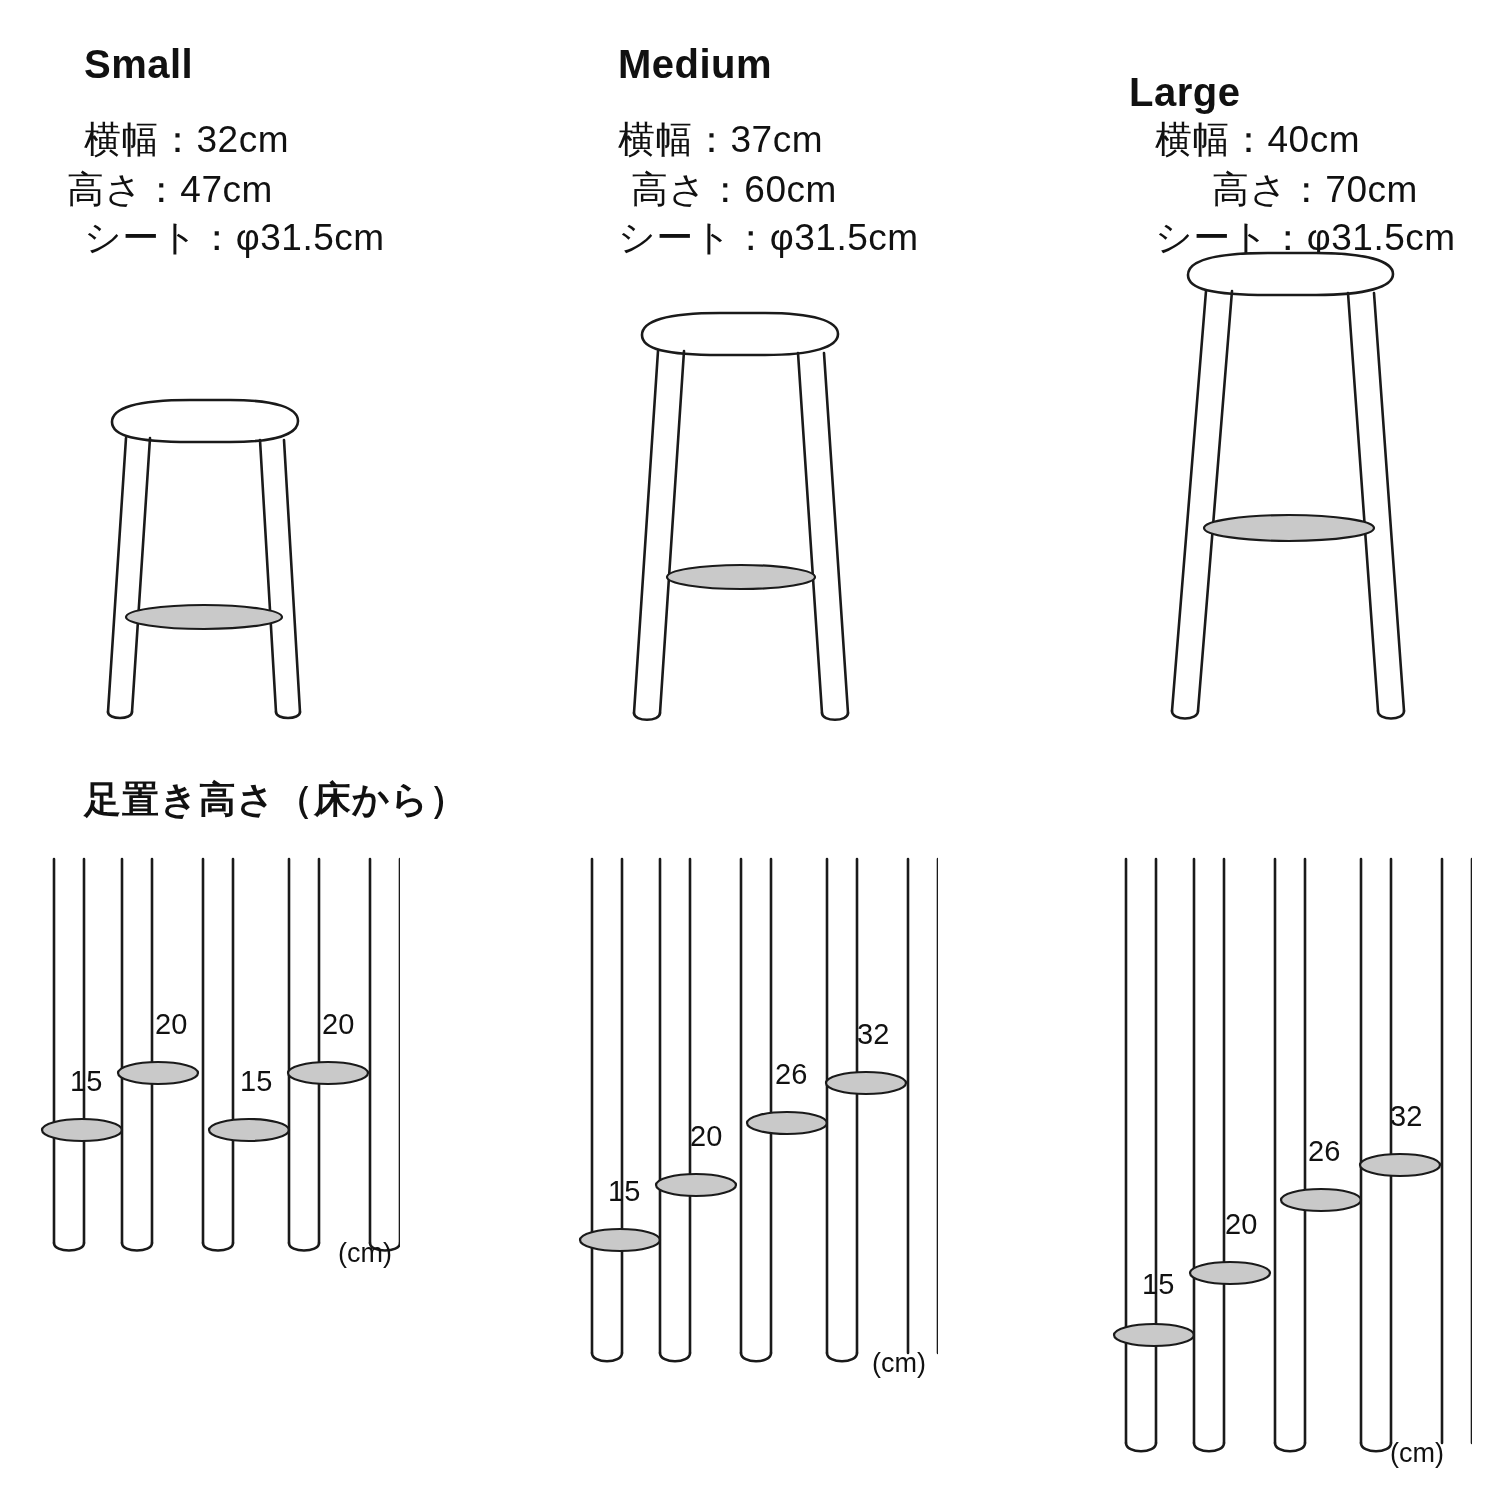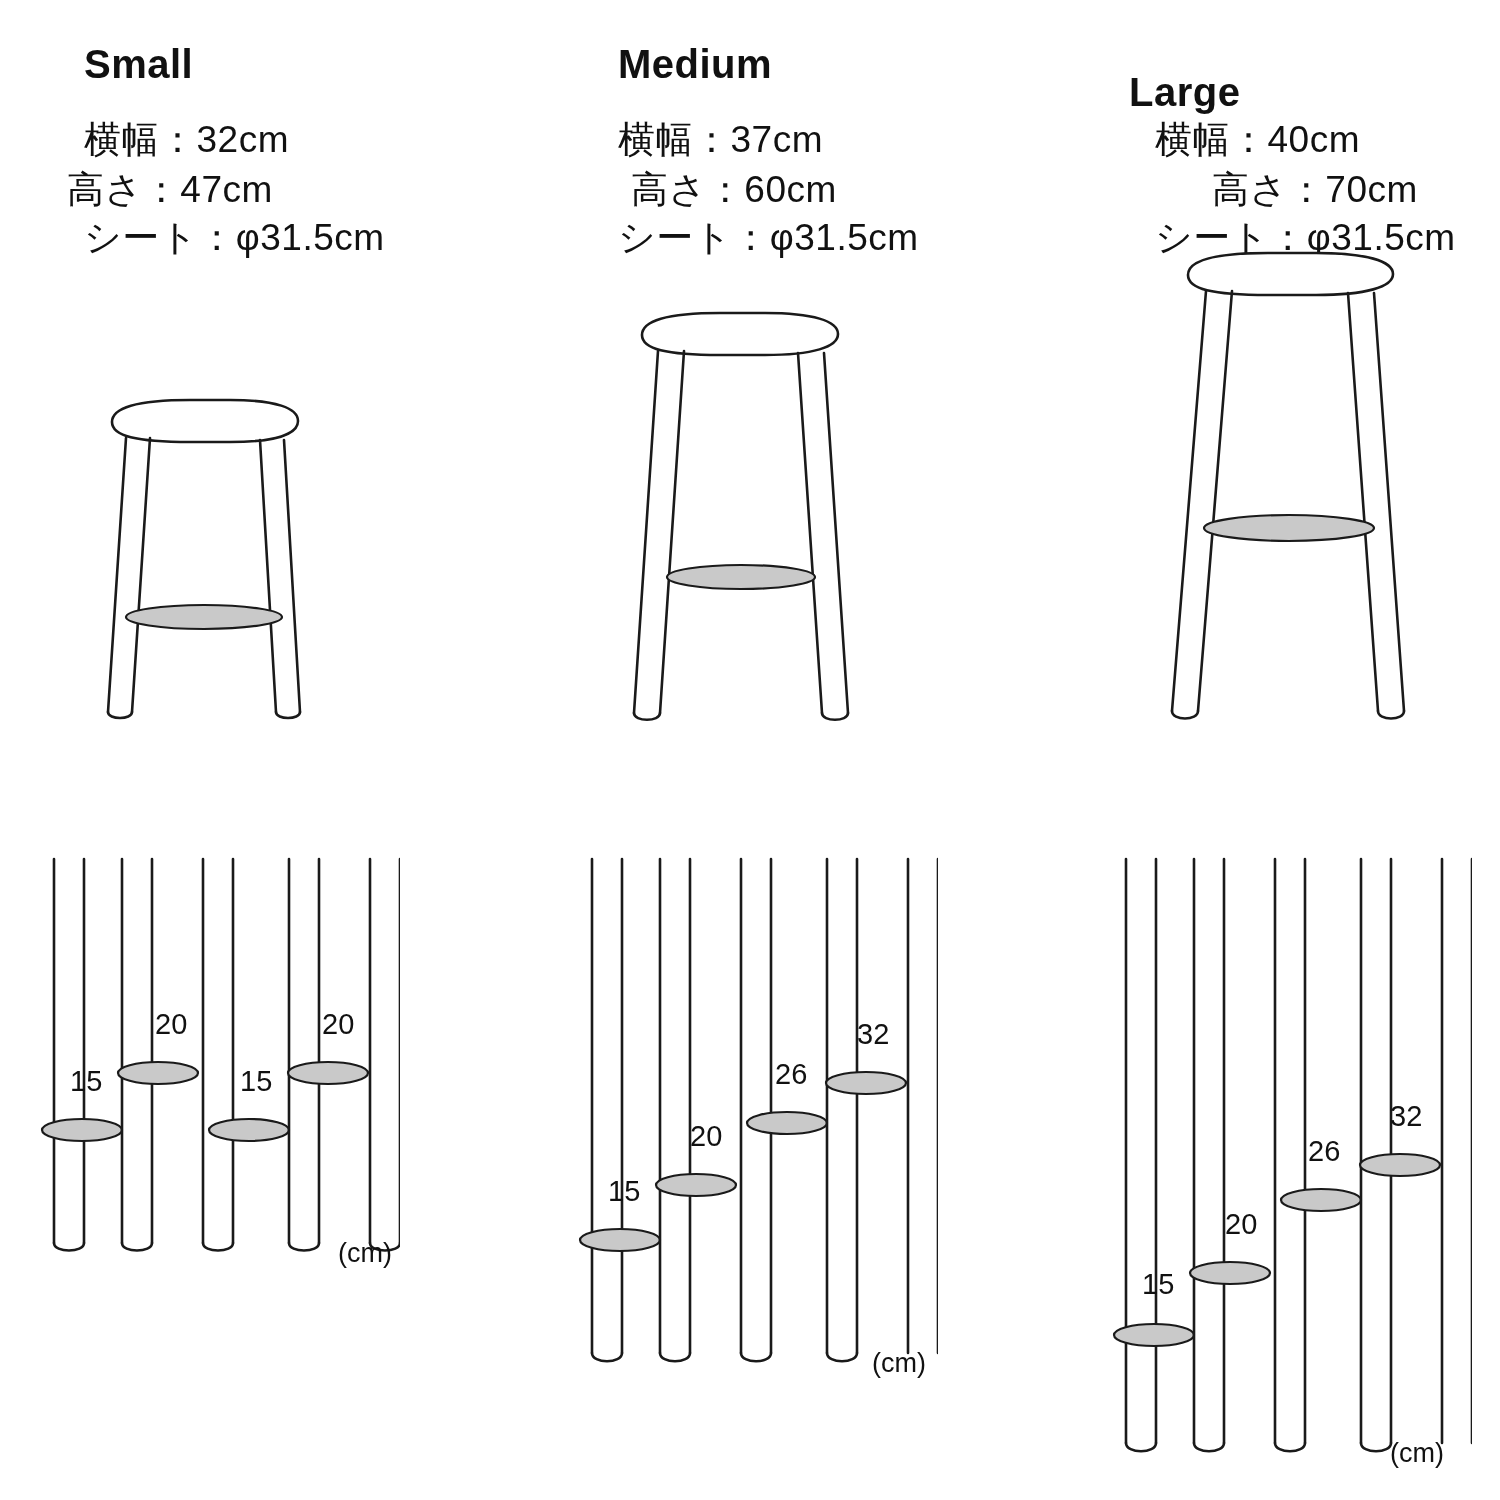--- a/index.html
+++ b/index.html
@@ -128,20 +128,21 @@
 
   <svg class="stool-svg" style="left:1150px; top:245px;" width="310" height="495" viewBox="0 0 310 495">
     <path class="seat" d="M38,30 C38,16 62,8 118,8 L166,8 C216,8 243,16 243,29 C243,42 216,50 166,50 L118,50 C62,50 38,44 38,30 Z"></path>
     <path class="ln" d="M56,46 L22,466 M82,46 L48,466"></path>
     <path class="ln" d="M22,466 C22,476 48,476 48,466"></path>
     <path class="ln" d="M198,48 L228,466 M224,48 L254,466"></path>
     <path class="ln" d="M228,466 C228,476 254,476 254,466"></path>
     <ellipse class="footrest" cx="139" cy="283" rx="85" ry="13"></ellipse>
   </svg>
 
+  <div class="section-title" style="left:84px; top:775px;">足置き高さ（床から）</div>
 
   <svg class="legs-svg" style="left:40px; top:855px;" width="360" height="410" viewBox="0 0 360 410">
 
     <path class="ln" d="M14,4 L14,388 M44,4 L44,388"></path>
     <path class="ln" d="M14,388 C14,398 44,398 44,388"></path>
     <ellipse class="footrest" cx="42" cy="275" rx="40" ry="11"></ellipse>
 
     <path class="ln" d="M82,4 L82,388 M112,4 L112,388"></path>
     <path class="ln" d="M82,388 C82,398 112,398 112,388"></path>
     <ellipse class="footrest" cx="118" cy="218" rx="40" ry="11"></ellipse>

